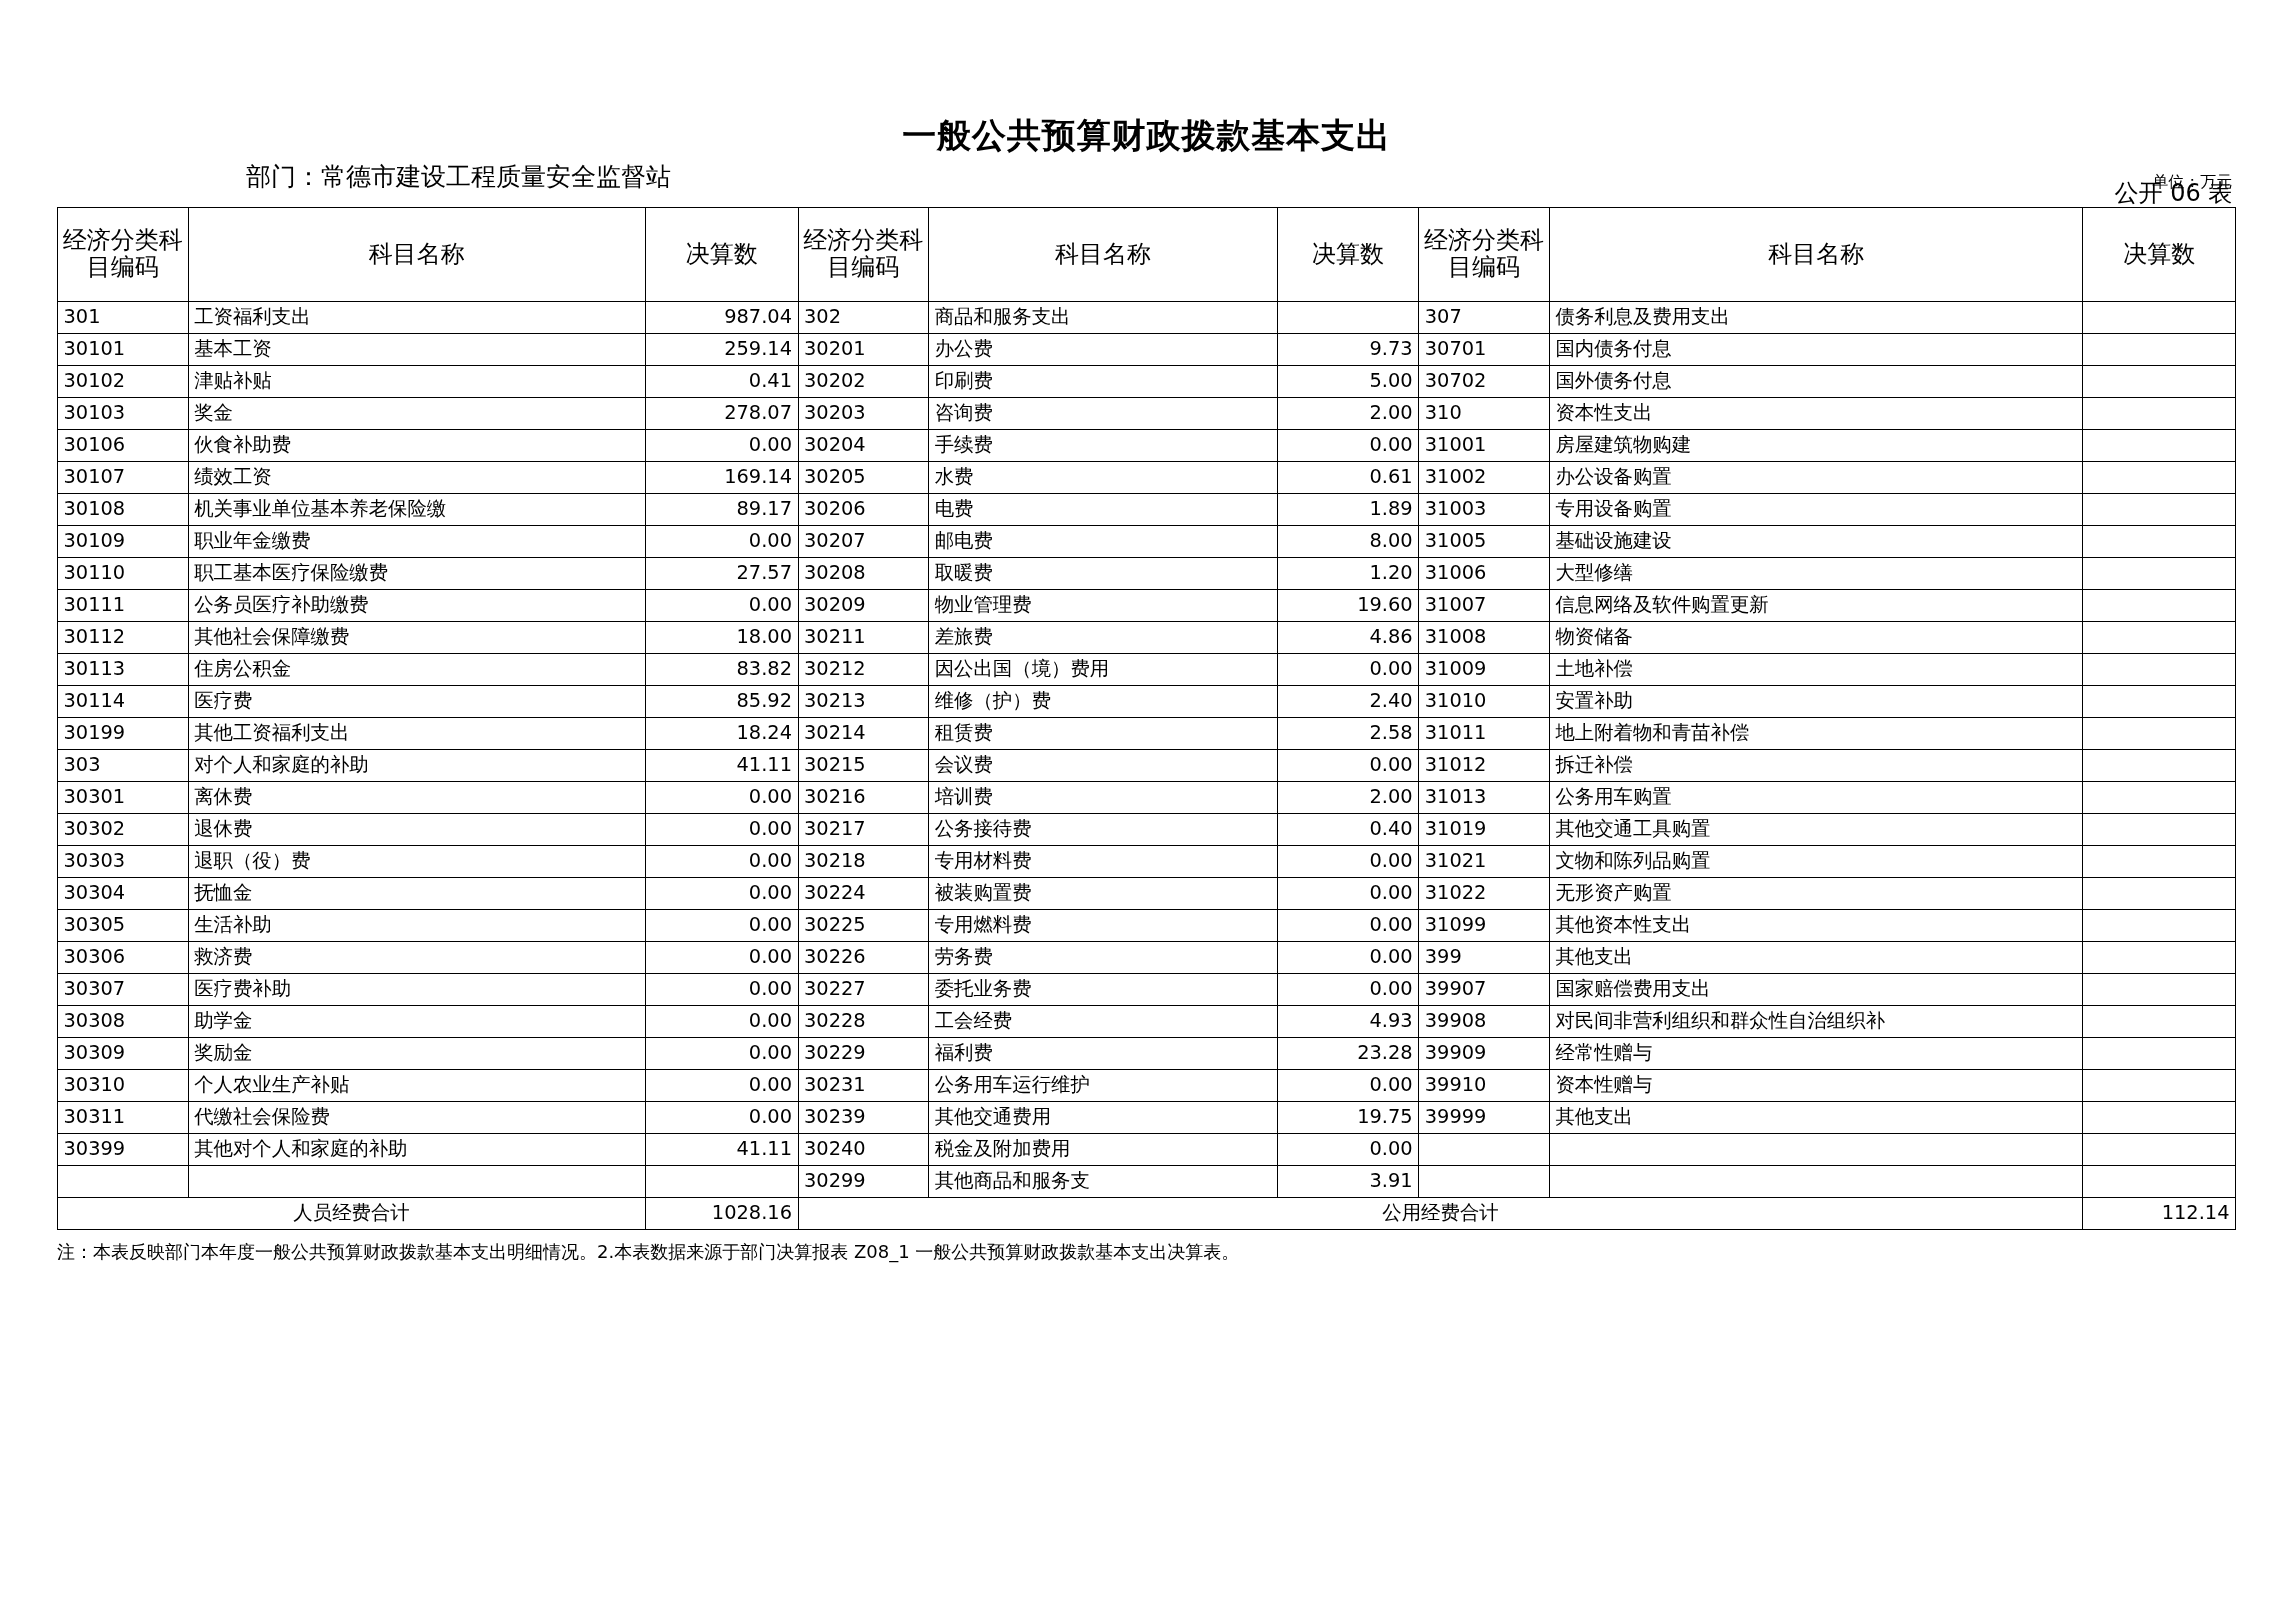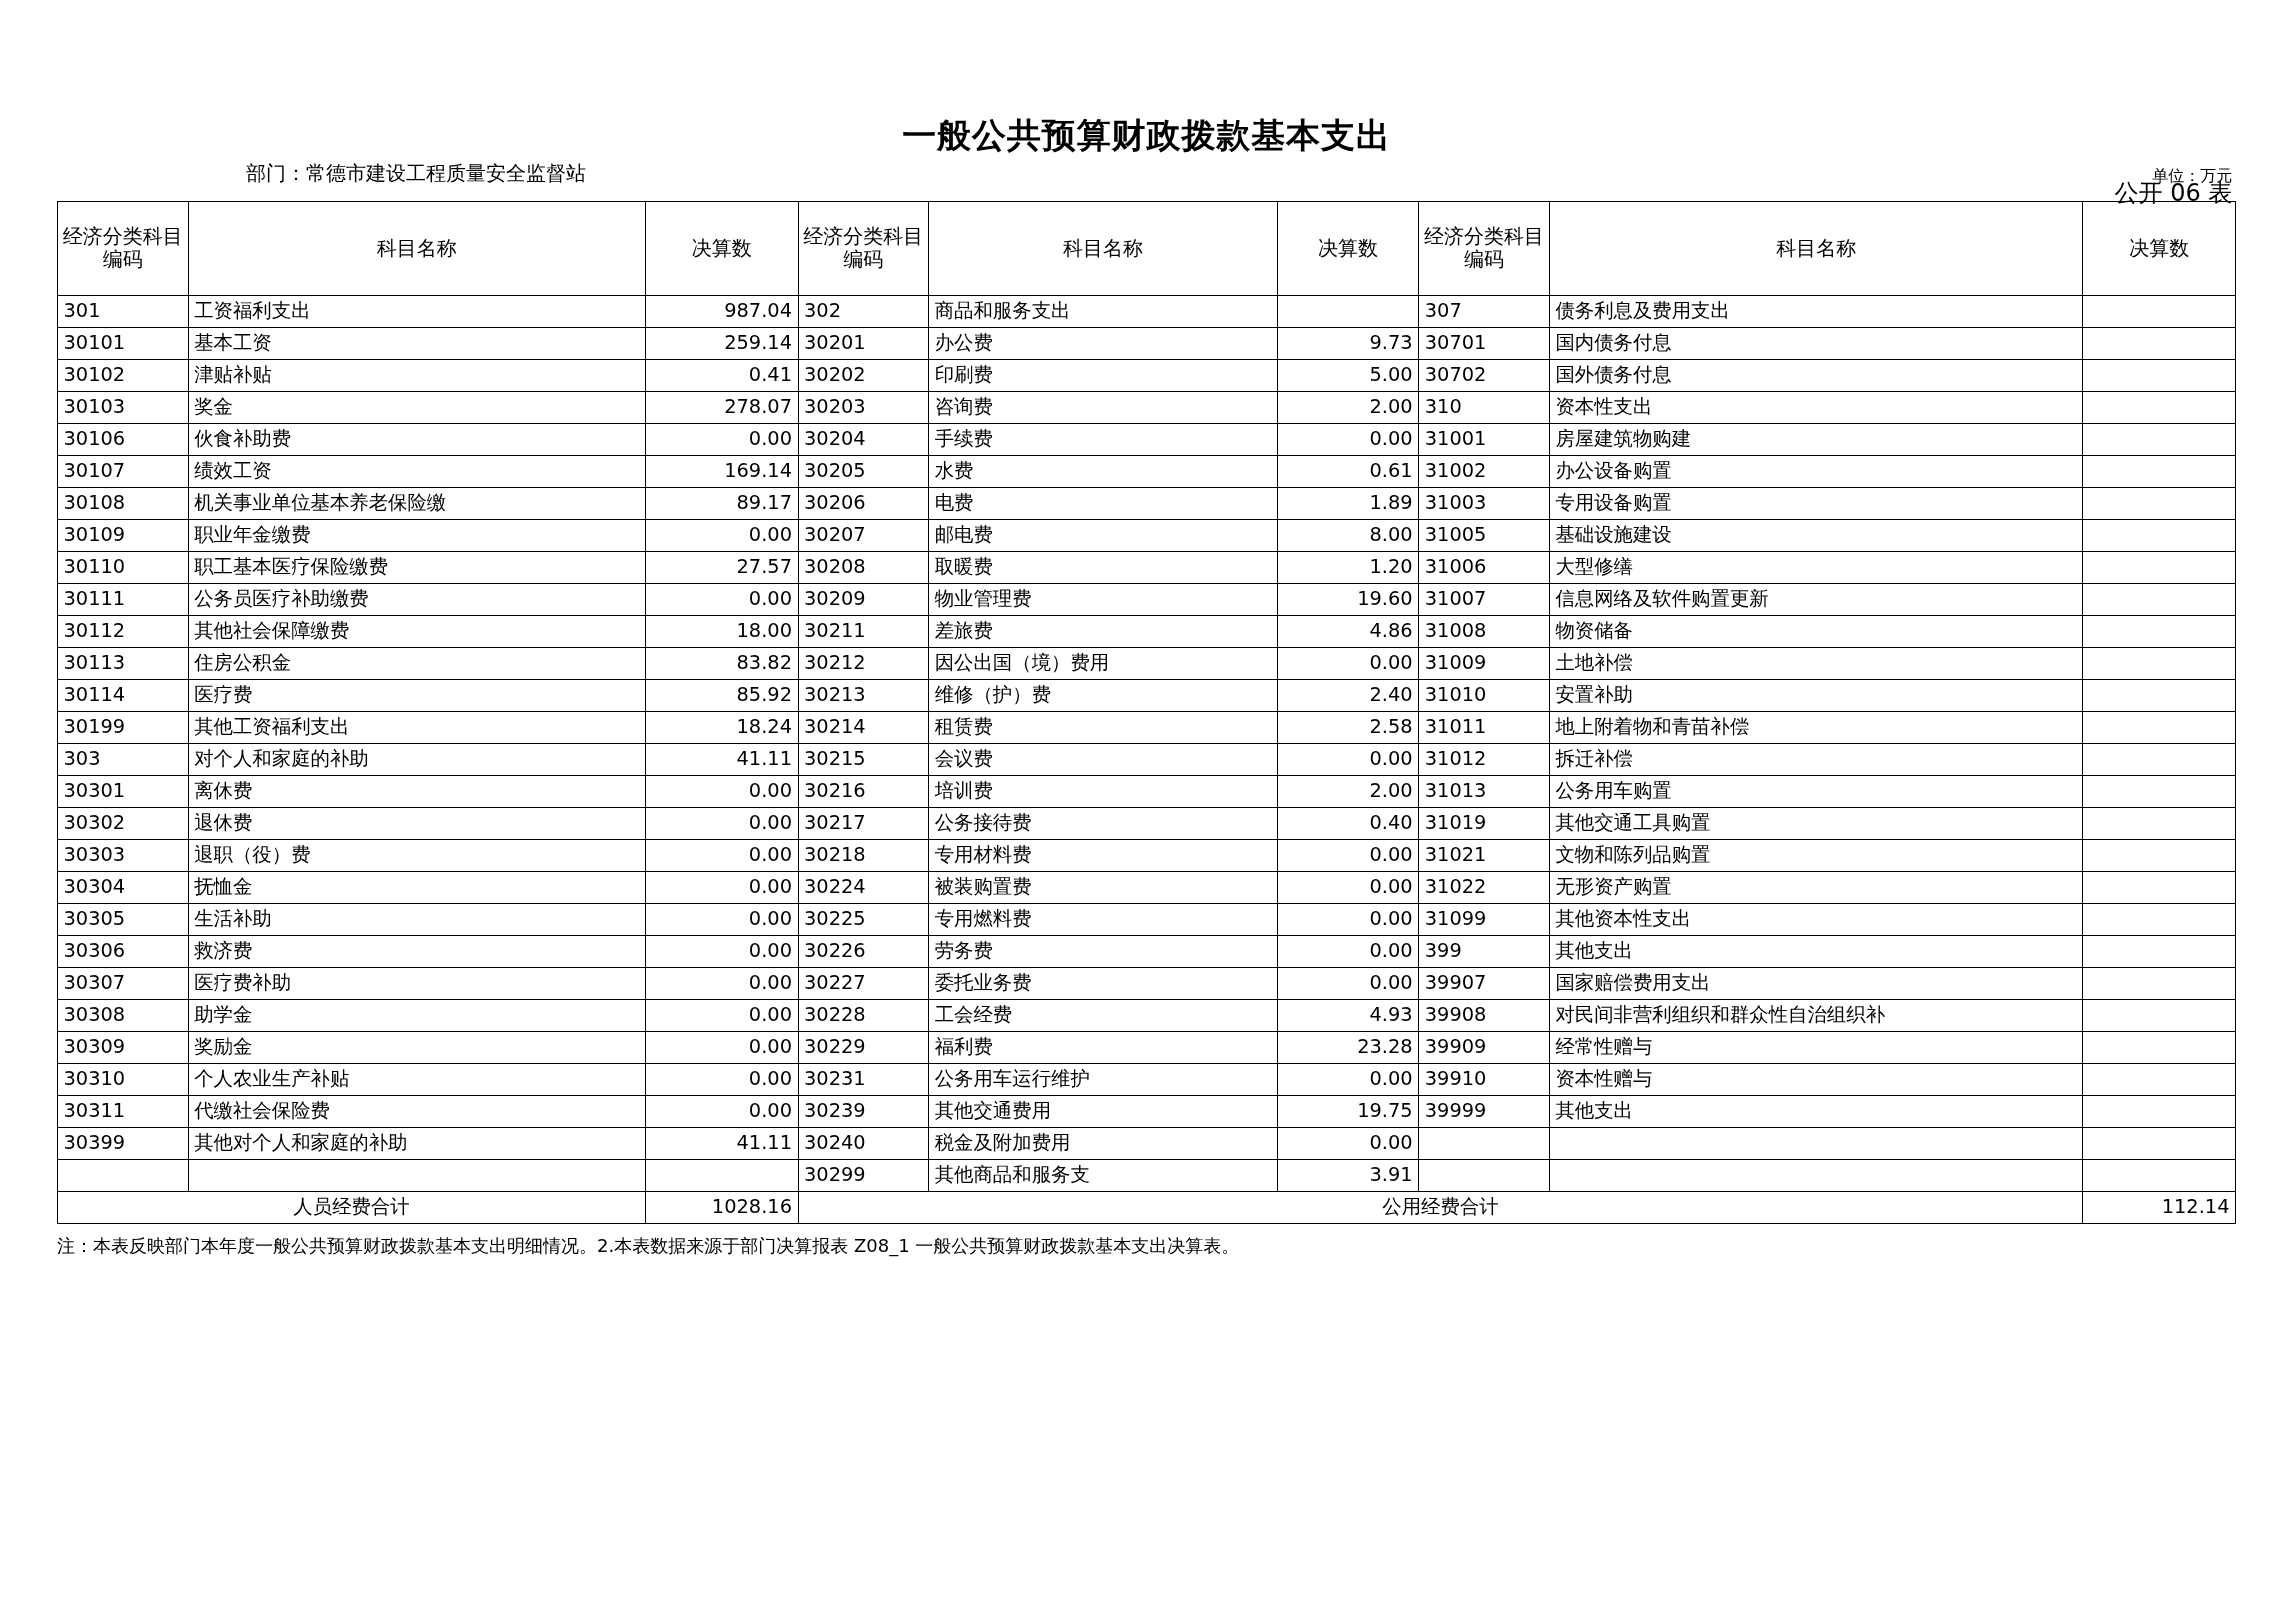--- a/index.html
+++ b/index.html
@@ -38,21 +38,21 @@
   }
   .meta-row {
     display: flex;
     justify-content: space-between;
     align-items: flex-end;
     margin-top: -52px;
     font-size: 20px;
   }
   .dept {
     padding-left: 189px;
-    font-size: 20px;
+    font-size: 25px;
   }
   .unit {
     padding-right: 3.7px;
     font-size: 16px;
   }
   table.main {
     border-collapse: collapse;
     width: 100%;
     margin-top: 14px;
     table-layout: fixed;
@@ -61,21 +61,21 @@
     border: 0.9px solid #000000;
     font-size: 19.4px;
     height: 31px;
     padding: 0 5.5px;
     vertical-align: middle;
     font-weight: normal;
     line-height: 1.15;
   }
   table.main th {
     text-align: center;
-    font-size: 20px;
+    font-size: 24px;
     height: 89px;
     padding: 1.8px 3.7px;
   }
   .c-code { text-align: left; }
   .c-name { text-align: left; padding-left: 11px; }
   .c-num  { text-align: right; padding-right: 9.2px; }
   .lvl0 { padding-left: 11px; }
   .lvl1 { padding-left: 35px; }
   .sum-label {
     text-align: center;

